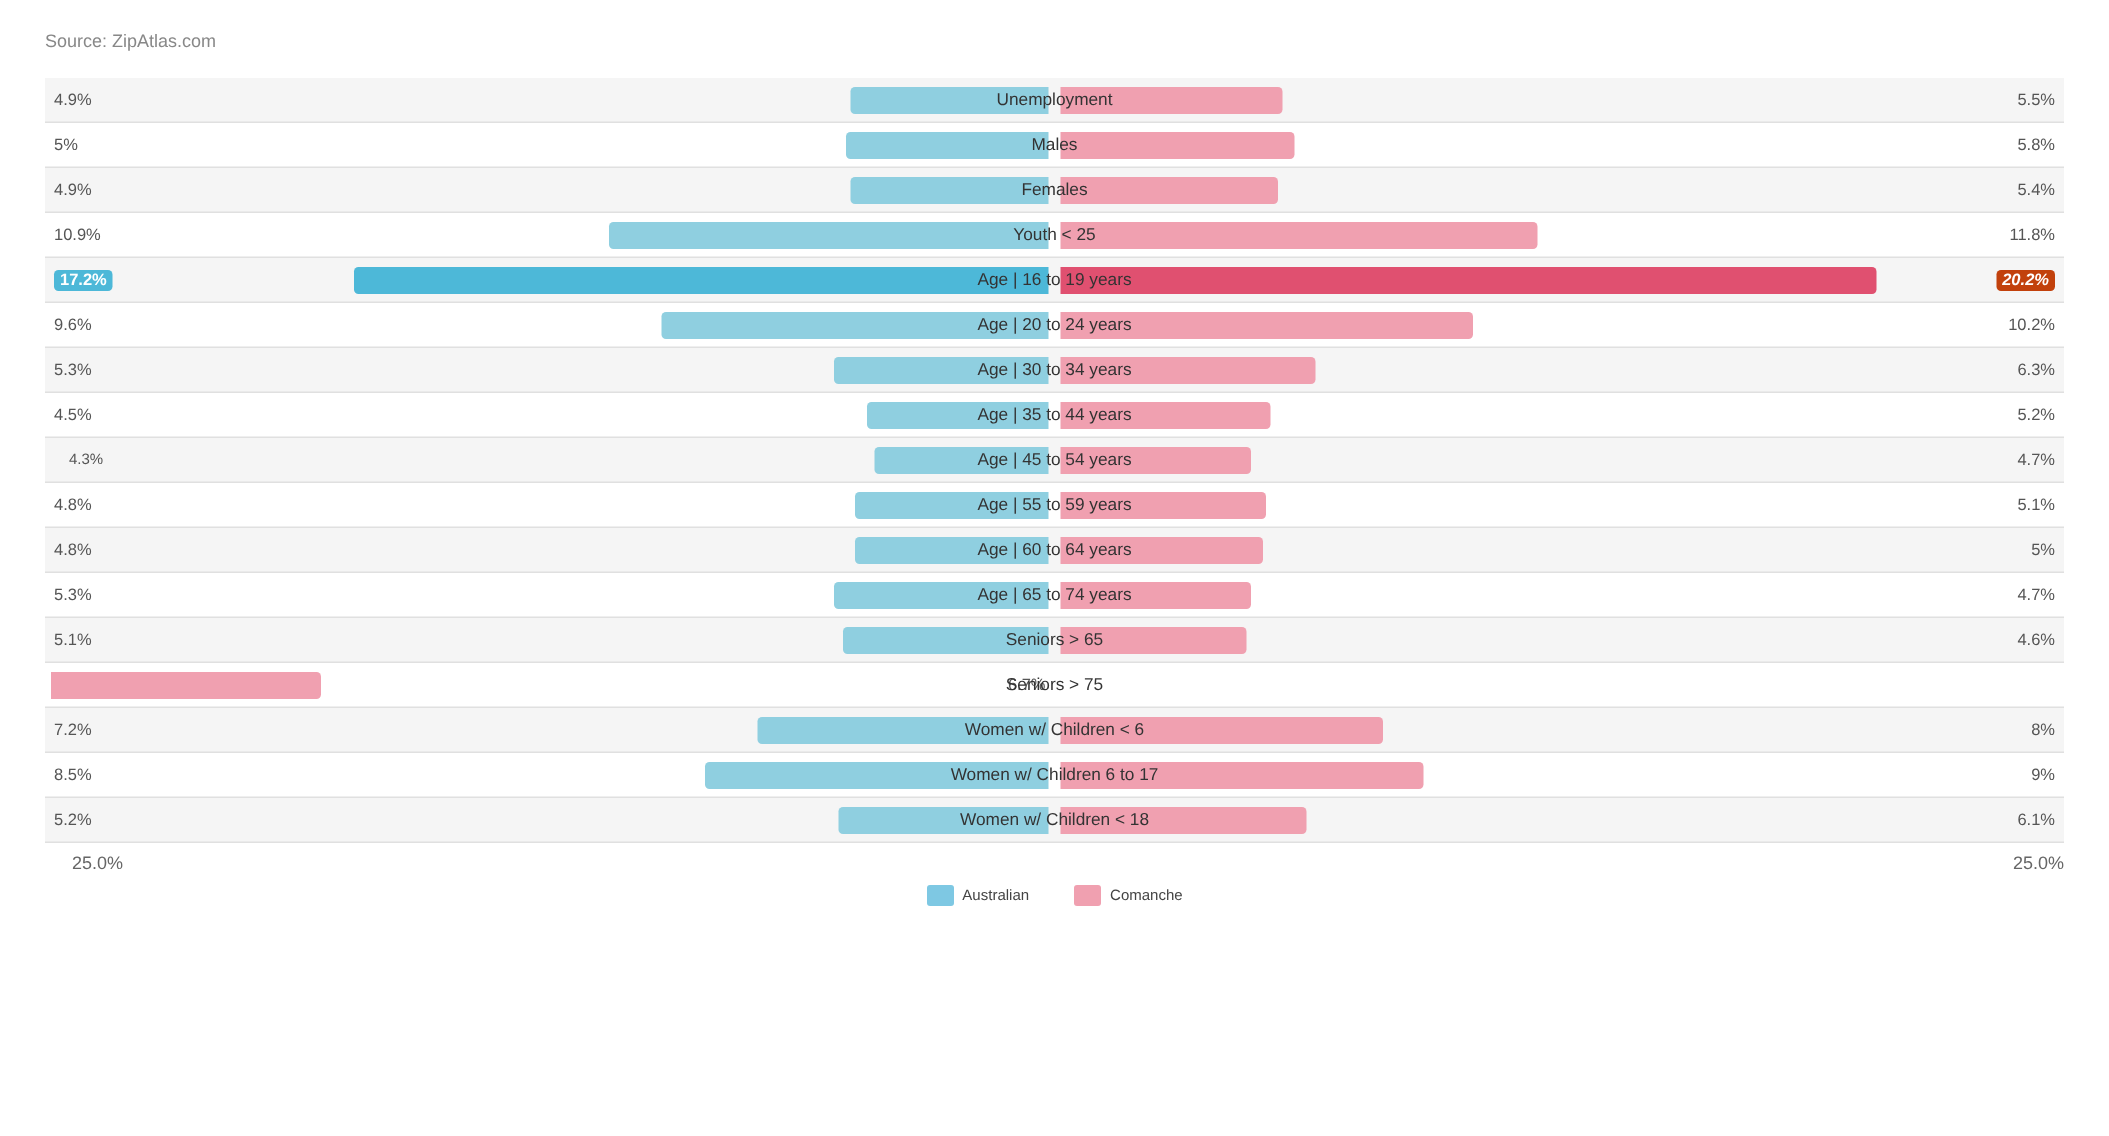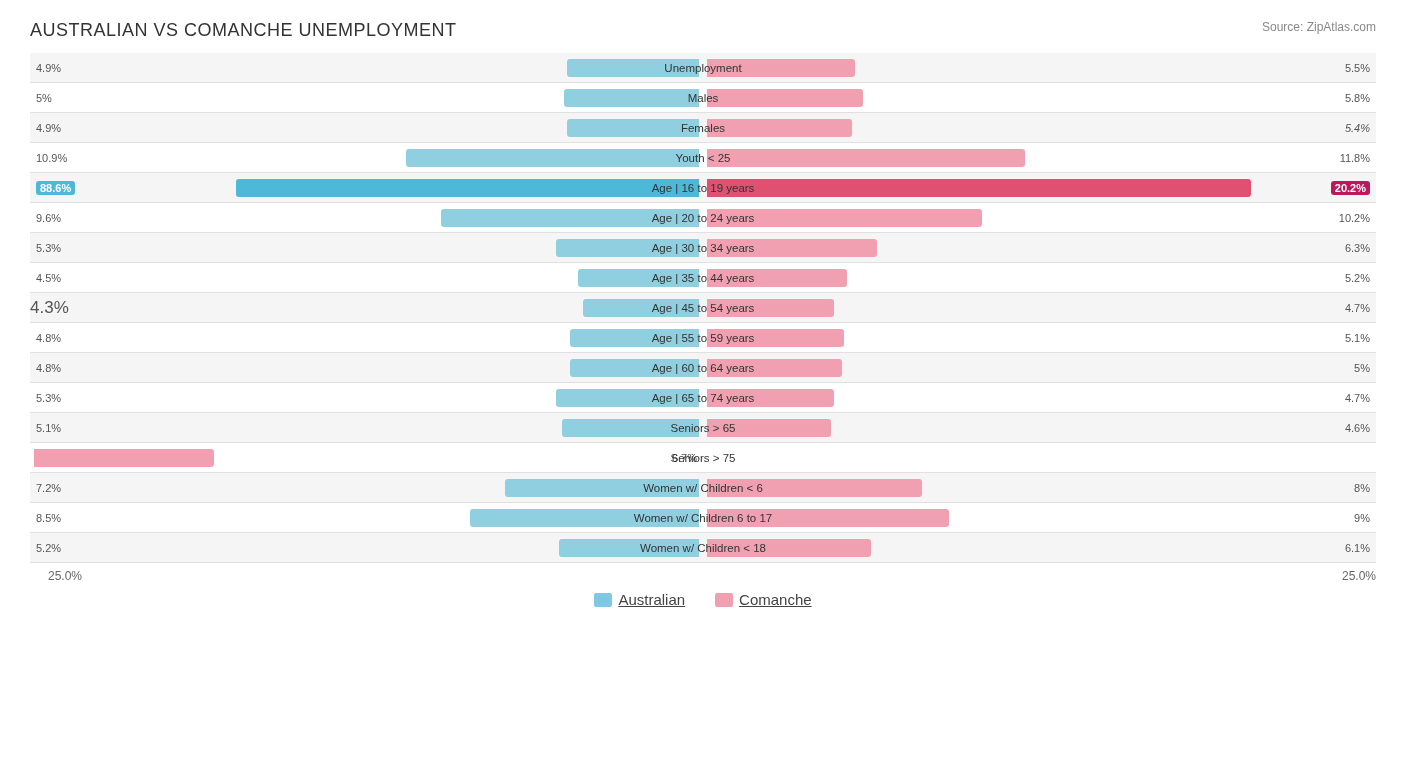--- a/index.html
+++ b/index.html
@@ -75,23 +75,22 @@
     .legend {
       display: flex;
       justify-content: center;
       gap: 30px;
       margin-top: 8px;
     }
     .legend-item {
       display: flex;
       align-items: center;
       gap: 6px;
-      font-size: 15px;
+      font-size: 10px;
       color: #444;
-      text-decoration: underline;
     }
     .legend-box {
       width: 18px;
       height: 14px;
       border-radius: 2px;
     }
     .row-wrapper {
       position: relative;
       display: flex;
       align-items: center;
@@ -118,21 +117,20 @@
       justify-content: flex-start;
     }
     
     
   </style>
 </head>
 <body>
 
 <div>
   <div style="display:flex; justify-content:space-between; align-items:flex-start; margin-bottom:8px;">
-    <h1 class="chart-title">AUSTRALIAN VS COMANCHE UNEMPLOYMENT</h1>
     <span class="source">Source: ZipAtlas.com</span>
   </div>
 
   <div id="chart-rows" style="width:100%;">
       <div class="row-wrapper">
     <div class="half half-left" style="padding-right: 4px; position:relative;">
       <div style="
         height: 18px;
         background: #8fcfe0;
         border-radius: 3px 0 0 3px;
@@ -186,21 +184,21 @@
         height: 18px;
         background: #8fcfe0;
         border-radius: 3px 0 0 3px;
         width: 19.60%;
         position: absolute;
         right: 4px;
       "></div>
       <span class="val-left" style="position:absolute; left:6px; font-size:11px; color:#555; ">4.9%</span>
     </div>
     <div style="position:absolute; left:50%; transform:translateX(-50%); font-size:11.5px; color:#333; white-space:nowrap; z-index:10; text-align:center; pointer-events:none;">Females</div>
-    <div class="half half-right" style="padding-left: 4px; position:relative;font-style:italic;">
+    <div class="half half-right" style="padding-left: 4px; position:relative;">
       <div style="
         height: 18px;
         background: #f0a0b0;
         border-radius: 0 3px 3px 0;
         width: 21.60%;
         position: absolute;
         left: 4px;
       "></div>
       <span class="val-right" style="position:absolute; right:6px; font-size:11px; color:#555; ">5.4%</span>
     </div>
@@ -233,33 +231,33 @@
       <div class="row-wrapper">
     <div class="half half-left" style="padding-right: 4px; position:relative;">
       <div style="
         height: 18px;
         background: #4db8d8;
         border-radius: 3px 0 0 3px;
         width: 68.80%;
         position: absolute;
         right: 4px;
       "></div>
-      <span class="val-left highlight" style="position:absolute; left:6px; font-size:11px; color:#fff; background:#4db8d8;border-radius:3px;padding:1px 4px;font-weight:bold;">88.6%</span>
+      <span class="val-left highlight" style="position:absolute; left:6px; font-size:11px; color:#fff; background:#4db8d8;border-radius:3px;padding:1px 4px;font-weight:bold;">17.2%</span>
     </div>
     <div style="position:absolute; left:50%; transform:translateX(-50%); font-size:11.5px; color:#333; white-space:nowrap; z-index:10; text-align:center; pointer-events:none;">Age | 16 to 19 years</div>
     <div class="half half-right" style="padding-left: 4px; position:relative;">
       <div style="
         height: 18px;
         background: #e05070;
         border-radius: 0 3px 3px 0;
         width: 80.80%;
         position: absolute;
         left: 4px;
       "></div>
-      <span class="val-right highlight" style="position:absolute; right:6px; font-size:11px; color:#fff; background:#be185d;border-radius:3px;padding:1px 4px;font-weight:bold;">20.2%</span>
+      <span class="val-right highlight" style="position:absolute; right:6px; font-size:11px; color:#fff; background:#c2410c;border-radius:3px;padding:1px 4px;font-weight:bold;font-style:italic;">20.2%</span>
     </div>
   </div>
       <div class="row-wrapper">
     <div class="half half-left" style="padding-right: 4px; position:relative;">
       <div style="
         height: 18px;
         background: #8fcfe0;
         border-radius: 3px 0 0 3px;
         width: 38.40%;
         position: absolute;
@@ -333,21 +331,21 @@
       <div class="row-wrapper">
     <div class="half half-left" style="padding-right: 4px; position:relative;">
       <div style="
         height: 18px;
         background: #8fcfe0;
         border-radius: 3px 0 0 3px;
         width: 17.20%;
         position: absolute;
         right: 4px;
       "></div>
-      <span class="val-left" style="position:absolute; left:0; font-size:17px; color:#555; ">4.3%</span>
+      <span class="val-left" style="position:absolute; left:16px; font-size:10px; color:#555; ">4.3%</span>
     </div>
     <div style="position:absolute; left:50%; transform:translateX(-50%); font-size:11.5px; color:#333; white-space:nowrap; z-index:10; text-align:center; pointer-events:none;">Age | 45 to 54 years</div>
     <div class="half half-right" style="padding-left: 4px; position:relative;">
       <div style="
         height: 18px;
         background: #f0a0b0;
         border-radius: 0 3px 3px 0;
         width: 18.80%;
         position: absolute;
         left: 4px;

